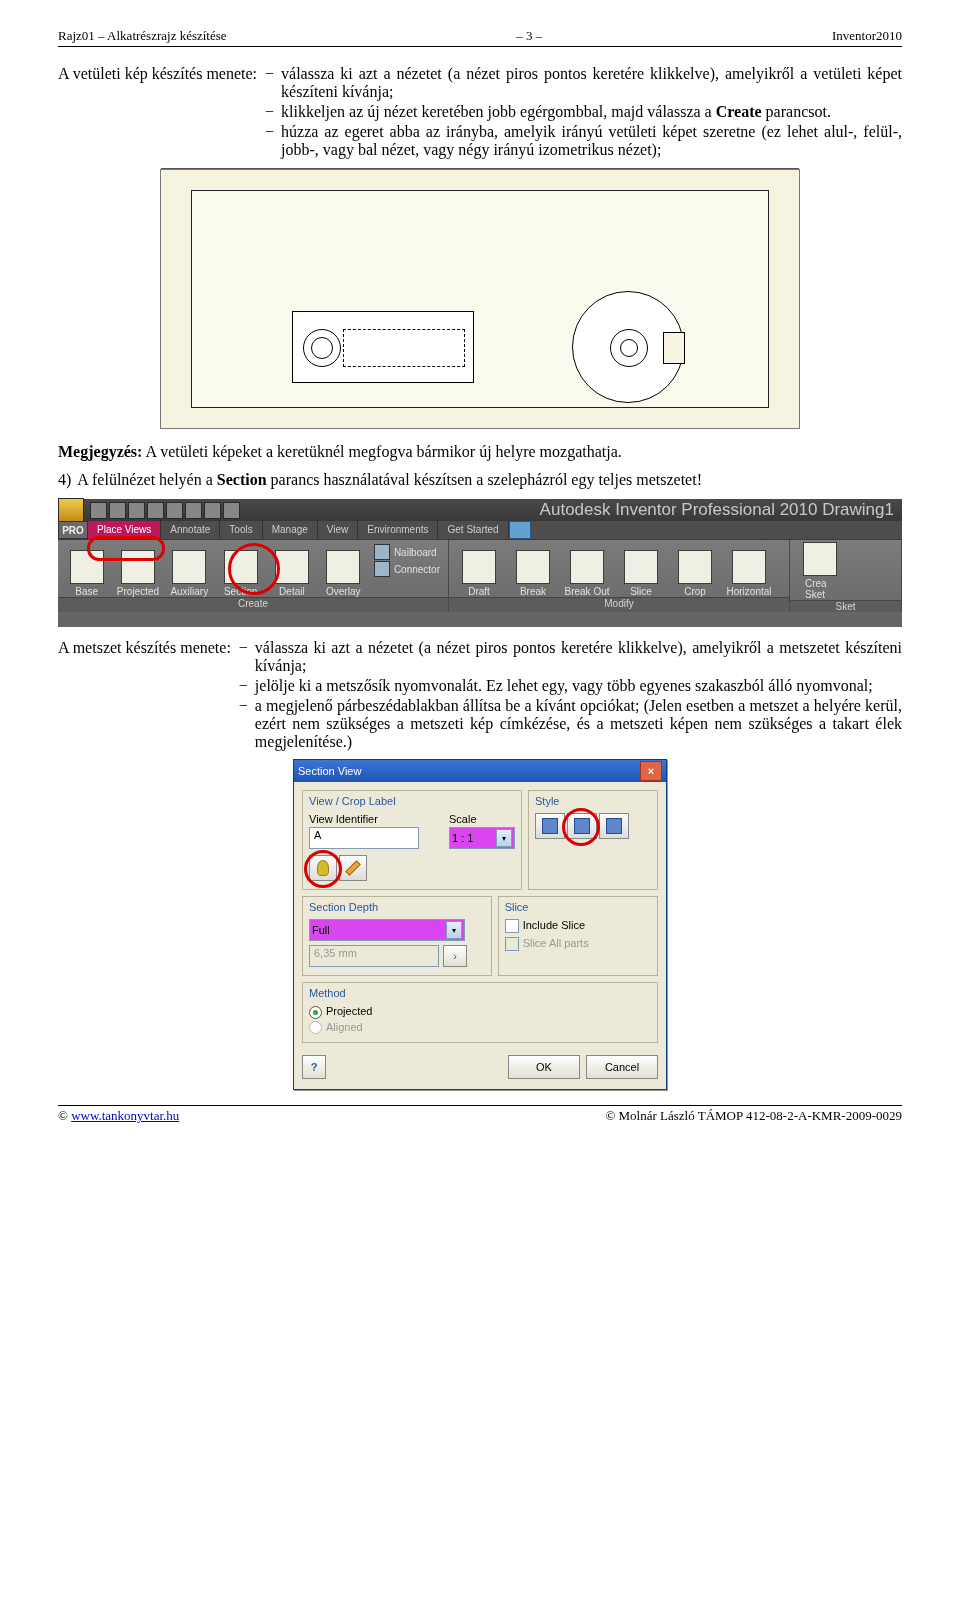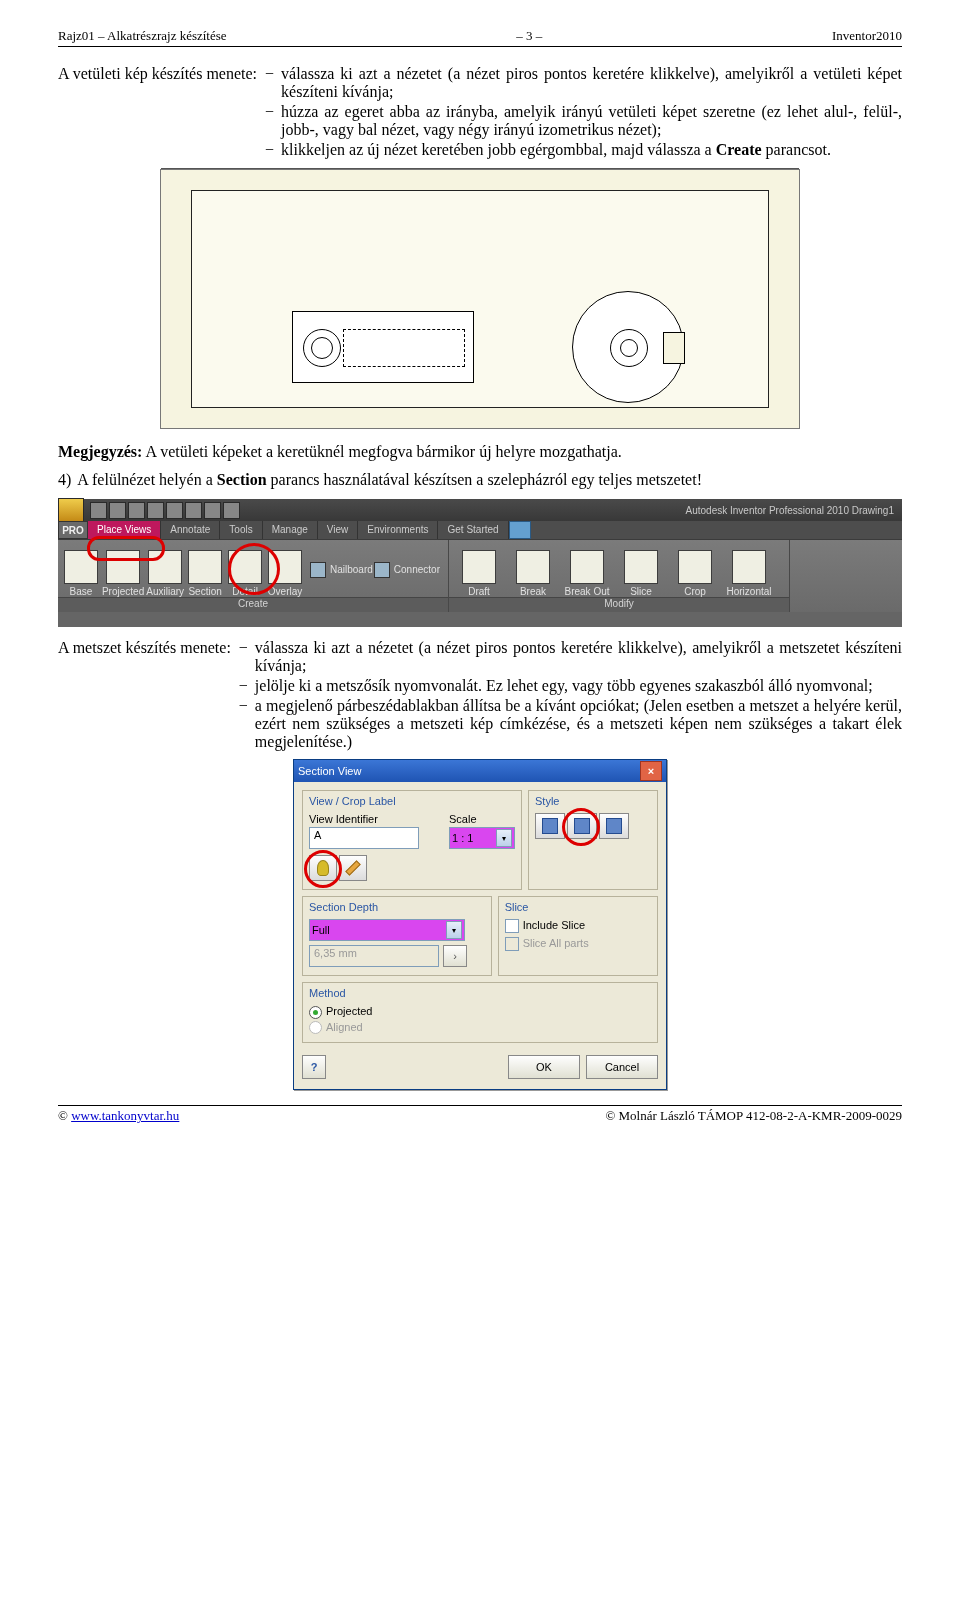--- a/index.html
+++ b/index.html
@@ -98,42 +98,42 @@
     margin: 0 auto 12px auto;
   }
   .ribbon-titlebar {
     height: 22px;
     background: linear-gradient(#4a4a4a,#383838);
     display:flex; align-items:center;
   }
   .qat { display:flex; gap:2px; padding-left:6px;}
   .qat-i, .logo { width:15px; height:15px; background:#878787; border:1px solid #2a2a2a; }
   .logo { width:24px; height:22px; background: linear-gradient(#efcc4b,#c48a16); }
-  .titlebar-text{ margin-left:auto; margin-right:8px; color:#c8c8c8; font-size:10px;}
+  .titlebar-text{ margin-left:auto; margin-right:8px; color:#c8c8c8; font-size:17px;}
   .tabs-row{
     height:18px;
     display:flex; align-items:stretch; gap:0;
     background:#4d4d4d;
     font-size:10px;
   }
   .pro-b{width:28px; display:flex;align-items:center;justify-content:center;background:#6a6a6a;border:1px solid #333;font-weight:bold;color:#eee;}
   .tab{ padding:3px 9px; color:#ccc; border-right:1px solid #333;}
   .tab.active{ background:#be185d; color:#fff;}
   .tab-wa{width:20px;background:#64a0d0;border:1px solid #2a5a85;}
   .ribbon-body{
     height:72px;
     display:flex; align-items:stretch;
     background:linear-gradient(#7b7b7b,#6a6a6a);
     border-top:1px solid #3b3b3b;
   }
   .rb-group{border-right:1px solid #484848;display:flex;flex-direction:column;}
   .rb-items{display:flex;gap:2px;padding:2px 4px 0 4px;flex:1;}
   .rb-item{display:flex;flex-direction:column;align-items:center;justify-content:flex-end;width:52px;gap:2px;}
   .rb-icon{width:32px;height:32px;background:#efefe3;border:1px solid #3d3d3d;}
-  .rb-sm-row{display:flex;flex-direction:row;gap:1px;padding:2px 4px;}
+  .rb-sm-row{display:flex;flex-direction:column;gap:1px;padding:2px 4px;}
   .rb-sm{display:flex;align-items:center;gap:4px;}
   .rb-sm-i{width:14px;height:14px;background:#9bb6c9;border:1px solid #333;}
   .rb-label{font-size:10px;color:#e0e0e0;}
   .rb-group-name{height:14px;text-align:center;font-size:10px;color:#d4d4d4;background:#5c5c5c;border-top:1px solid #454545;}
   .red-circle{border:3px solid #d00;border-radius:50%;position:absolute;pointer-events:none;}
   .red-oval{border:3px solid #d00;border-radius:12px;position:absolute;pointer-events:none;}
 
   .intro2 {
     display:flex; gap:8px; text-align:justify; margin-bottom:4px;
   }
@@ -193,24 +193,24 @@
   <div class="header-row">
     <span>Rajz01 – Alkatrészrajz készítése</span>
     <span>– 3 –</span>
     <span>Inventor2010</span>
   </div>
 
   <div class="intro">
     <div class="intro-label">A vetületi kép készítés menete:</div>
     <ul class="bullets" style="margin:0;">
       <li>válassza ki azt a nézetet (a nézet piros pontos keretére klikkelve), amelyikről a vetületi képet készíteni kívánja;</li>
-      <li>húzza az egeret abba az irányba, amelyik irányú vetületi képet szeretne (ez lehet alul-, felül-, jobb-, vagy bal nézet, vagy négy irányú izometrikus nézet);</li>
       <li>
         <span>klikkeljen az új nézet keretében jobb egérgombbal, majd válassza a </span><b>Create</b><span> parancsot.</span>
       </li>
+      <li>húzza az egeret abba az irányba, amelyik irányú vetületi képet szeretne (ez lehet alul-, felül-, jobb-, vagy bal nézet, vagy négy irányú izometrikus nézet);</li>
     </ul>
   </div>
 
   <div class="img-frame drawing-area">
     <div class="ruler-h"></div>
     <div class="drawing-inner">
       <div class="part1">
         <div class="part1-circle"></div>
         <div class="part1-innercircle"></div>
         <div class="part1-dash"></div>
@@ -323,20 +323,29 @@
               <div class="rb-icon"></div>
               <div class="rb-label">Crop</div>
             </div>
           <div class="rb-item">
               <div class="rb-icon"></div>
               <div class="rb-label">Horizontal</div>
             </div>
         </div>
         <div class="rb-group-name">Modify</div>
       </div>
+      <div class="rb-group" style="flex:1;">
+        <div class="rb-items">
+          <div class="rb-item">
+              <div class="rb-icon"></div>
+              <div class="rb-label" style="width:30px;overflow:hidden;">Crea Sket</div>
+            </div>
+        </div>
+        <div class="rb-group-name">Sket</div>
+      </div>
     </div>
 
     <div class="red-oval" style="left:29px;top:37px;width:72px;height:19px;"></div>
     <div class="red-circle" style="left:170px;top:44px;width:46px;height:46px;"></div>
   </div>
 
   <div class="intro2">
     <div class="intro2-label">A metszet készítés menete:</div>
     <ul class="bullets" style="margin:0;">
       <li>válassza ki azt a nézetet (a nézet piros pontos keretére klikkelve), amelyikről a metszetet készíteni kívánja;</li>

